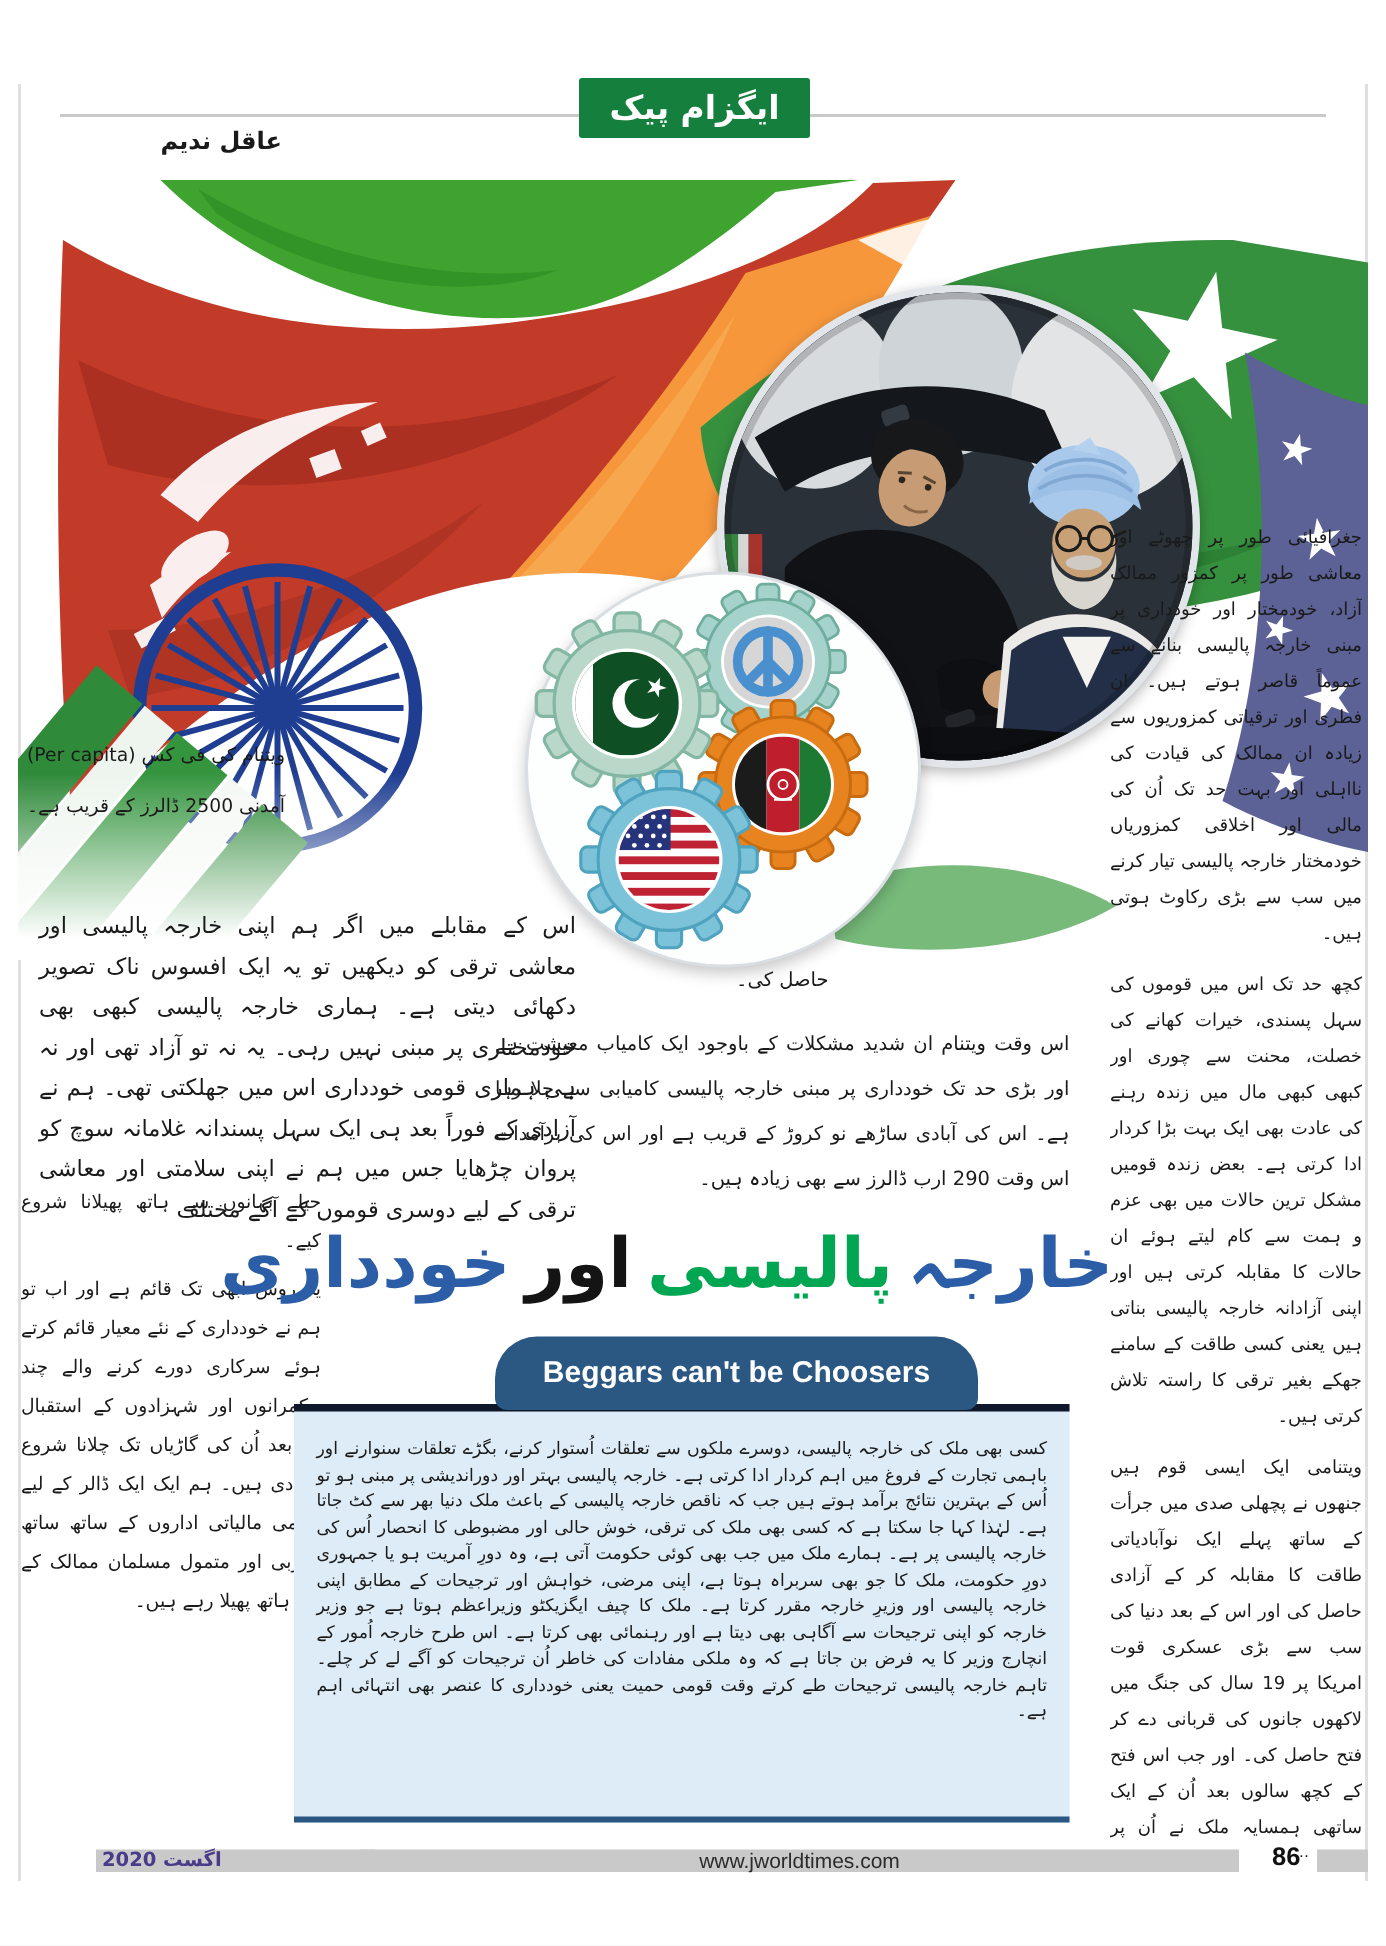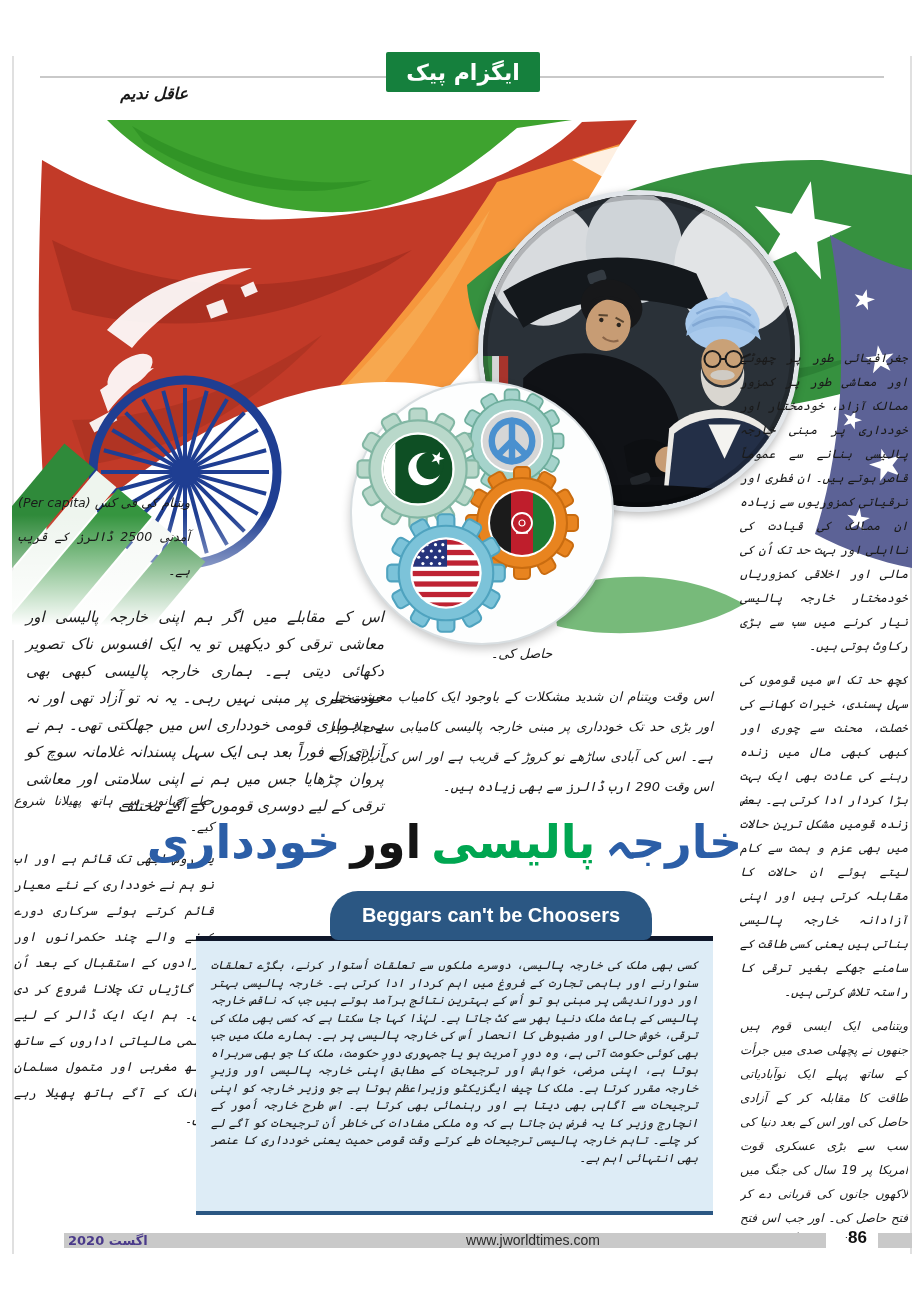--- a/index.html
+++ b/index.html
@@ -10,21 +10,21 @@
   .header-rule{position:absolute;left:40px;top:76px;width:844px;height:2px;background:#c9c9c9;}
   .badge{position:absolute;left:386px;top:52px;width:154px;height:40px;background:#15803d;
          color:#fff;font-size:22px;font-weight:bold;display:flex;align-items:center;justify-content:center;
          direction:rtl;border-radius:2px;}
   .author{position:absolute;left:68px;top:84px;width:120px;font-size:16px;font-weight:bold;color:#111;direction:rtl;text-align:left;}
   .hero{position:absolute;left:12px;top:120px;width:900px;height:520px;}
   .photo-circle{position:absolute;left:478px;top:190px;width:312px;height:312px;border-radius:50%;
                 border:5px solid #e2e6ea;box-shadow:0 3px 9px rgba(0,0,0,.28);overflow:hidden;background:#222;}
   .gears-circle{position:absolute;left:350px;top:381px;width:260px;height:260px;border-radius:50%;
                 background:#fdfefe;border:2px solid #d8dee1;box-shadow:0 4px 10px rgba(0,0,0,.22);}
-  .urdu{direction:rtl;text-align:justify;color:#1a1a1a;font-style:italic;}
+  .urdu{direction:rtl;text-align:justify;color:#1a1a1a;}
   .col p{margin:0 0 10px 0;}
   .right-col{position:absolute;left:740px;top:346px;width:168px;height:892px;overflow:hidden;
              font-size:12px;line-height:24px;}
   .lc1{position:absolute;left:18px;top:486px;width:172px;font-size:12.5px;line-height:34px;}
   .lc2{position:absolute;left:14px;top:604px;width:358px;font-size:15px;line-height:27px;padding-left:12px;}
   .lc2b{position:absolute;left:14px;top:788px;width:200px;font-size:12.5px;line-height:26px;}
   .lc3{position:absolute;left:14px;top:846px;width:200px;height:362px;overflow:hidden;font-size:12.5px;line-height:26px;}
   .cc{position:absolute;left:330px;top:626px;width:383px;font-size:13px;line-height:30px;}
   .cc .tail{text-align:center;}
   .headline{position:absolute;left:222px;top:796px;width:445px;height:92px;direction:rtl;

